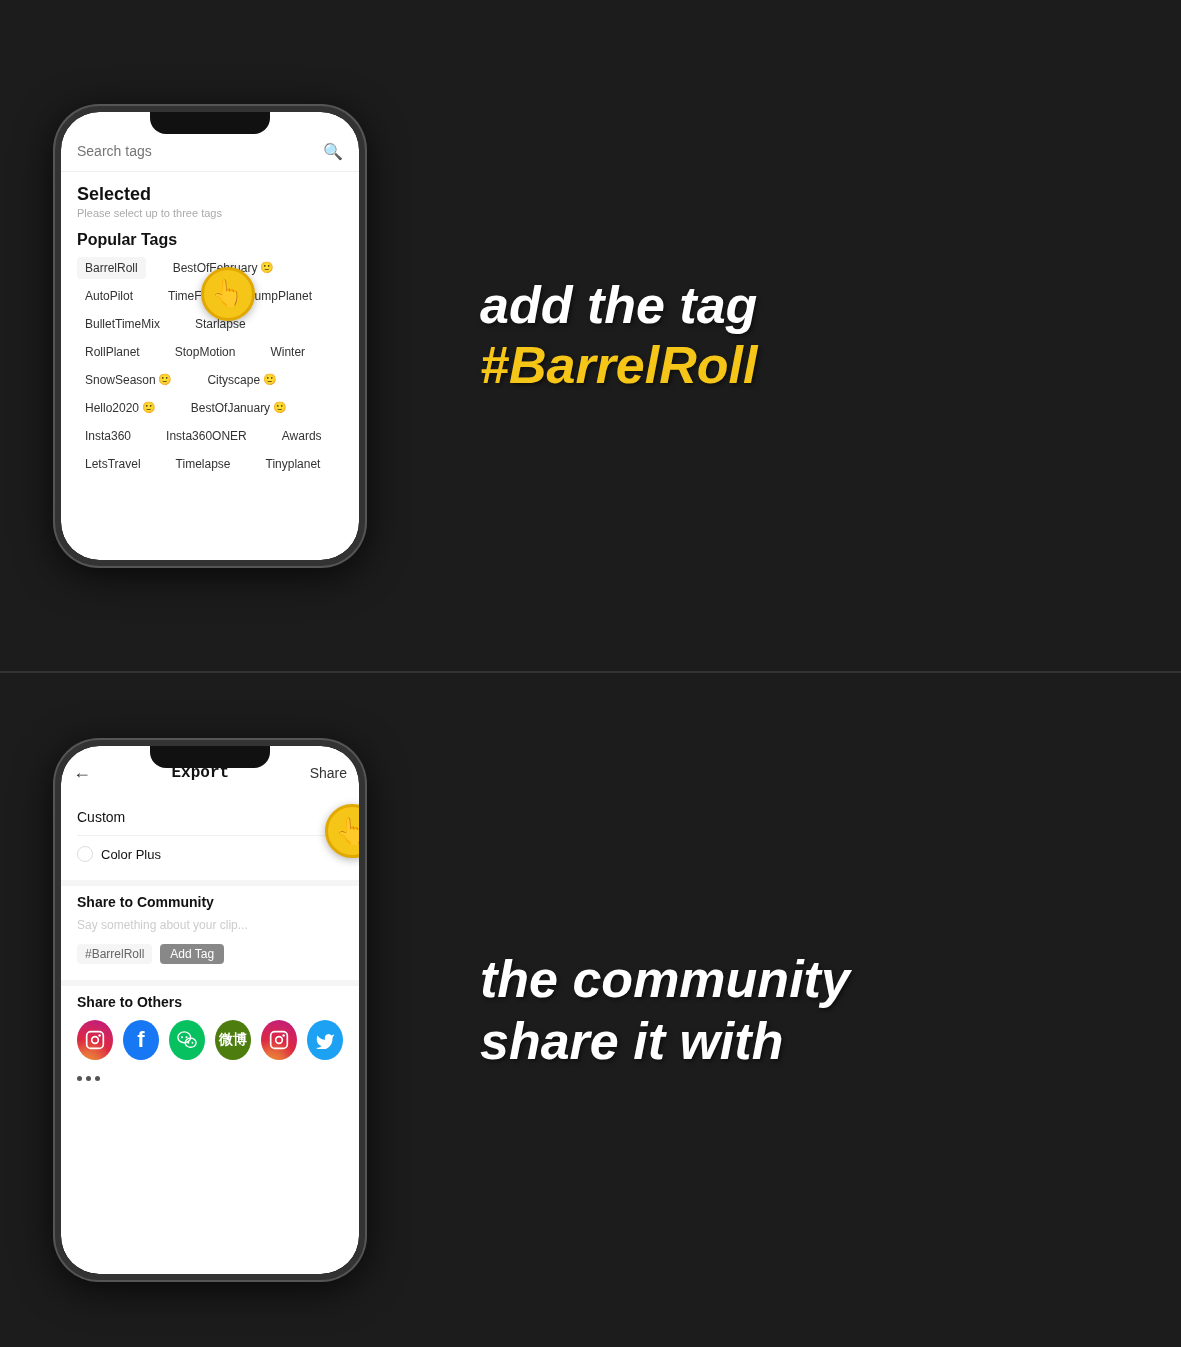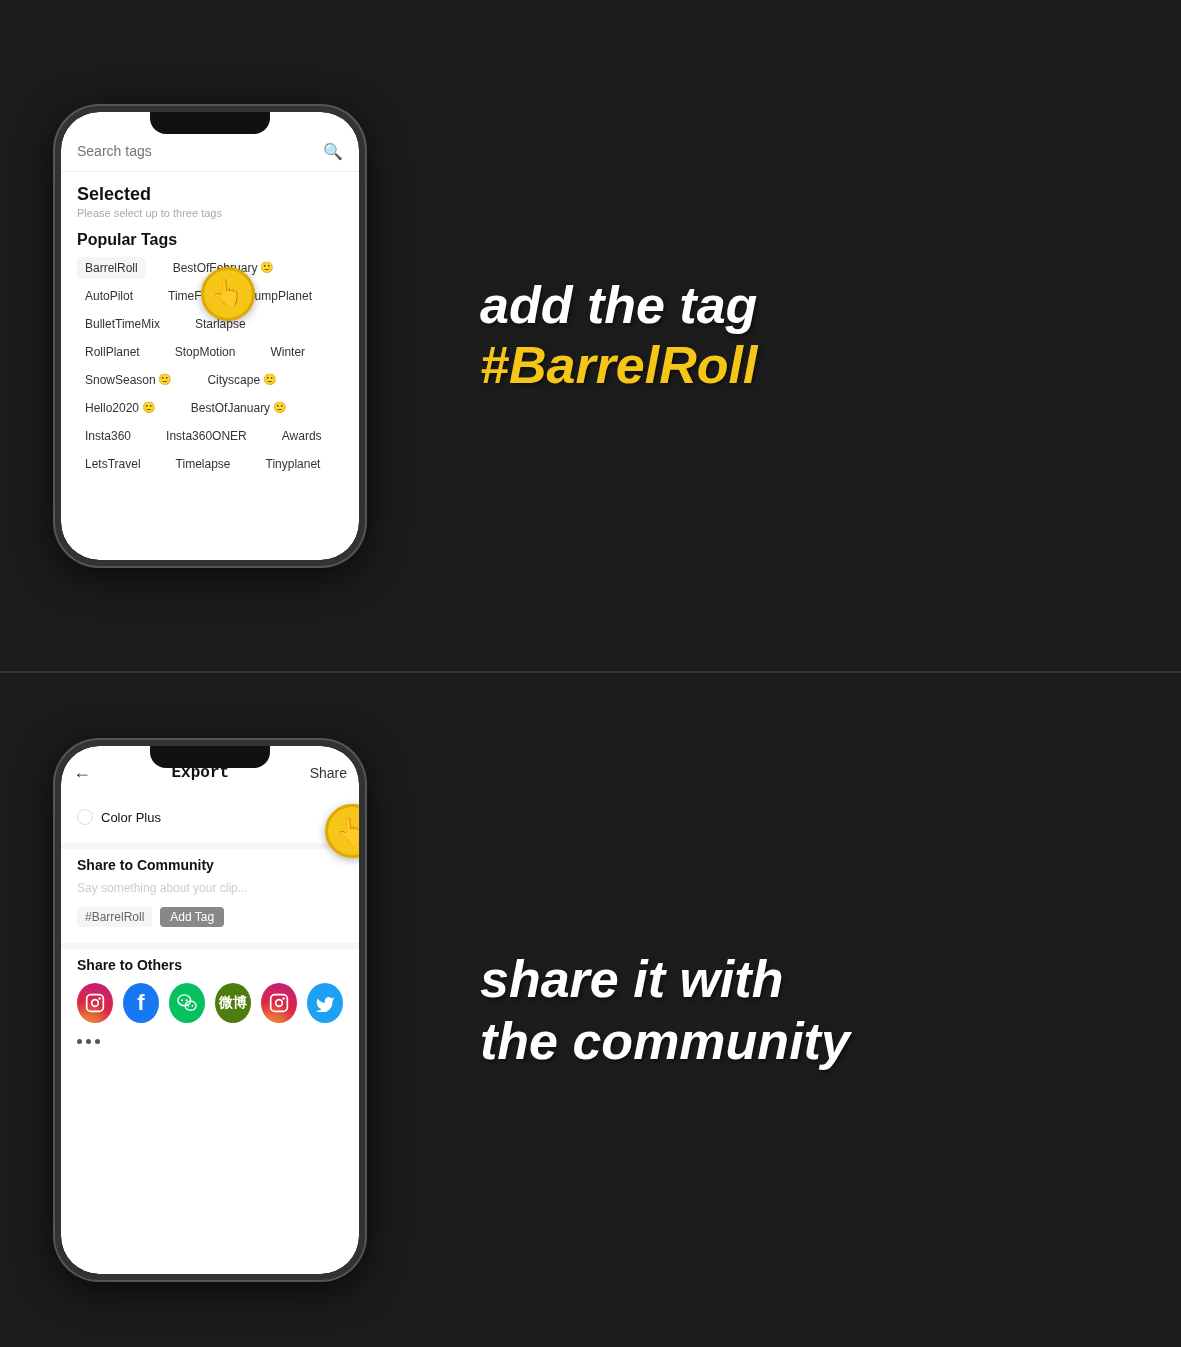--- a/index.html
+++ b/index.html
@@ -398,20 +398,24 @@
       <div class="phone-notch"></div>
       <div class="phone-screen">
 
         <div class="nav-bar">
           <span class="nav-back">←</span>
           <span class="nav-title">Export</span>
           <span class="nav-share">Share</span>
         </div>
 
         <div class="export-section">
+          <div class="custom-row">
+            <span class="custom-label">Custom</span>
+            <span class="chevron-icon">›</span>
+          </div>
           <div class="color-plus-row">
             <div class="color-plus-check"></div>
             <span class="color-plus-label">Color Plus</span>
           </div>
         </div>
 
         <div class="share-community-section">
           <div class="share-community-title">Share to Community</div>
           <div class="say-something">Say something about your clip...</div>
           <div class="tag-row">
@@ -467,17 +471,17 @@
           <div class="dot"></div>
         </div>
 
         <div class="cursor-hand cursor-bottom">👆</div>
       </div>
     </div>
   </div>
 
   <div class="text-area">
     <div class="bottom-text">
+      <div>the community</div>
       <div>share it with</div>
-      <div>the community</div>
     </div>
   </div>
 </div>
 
 </body></html>

